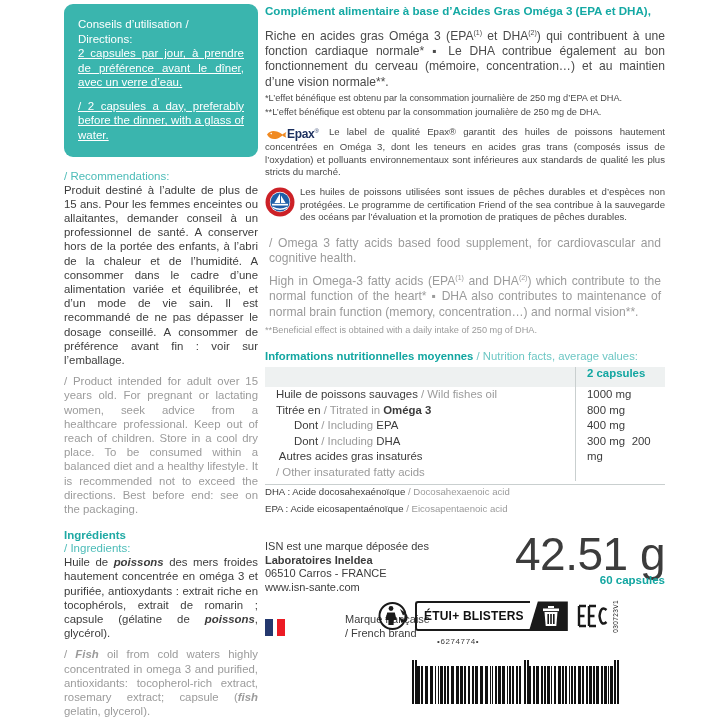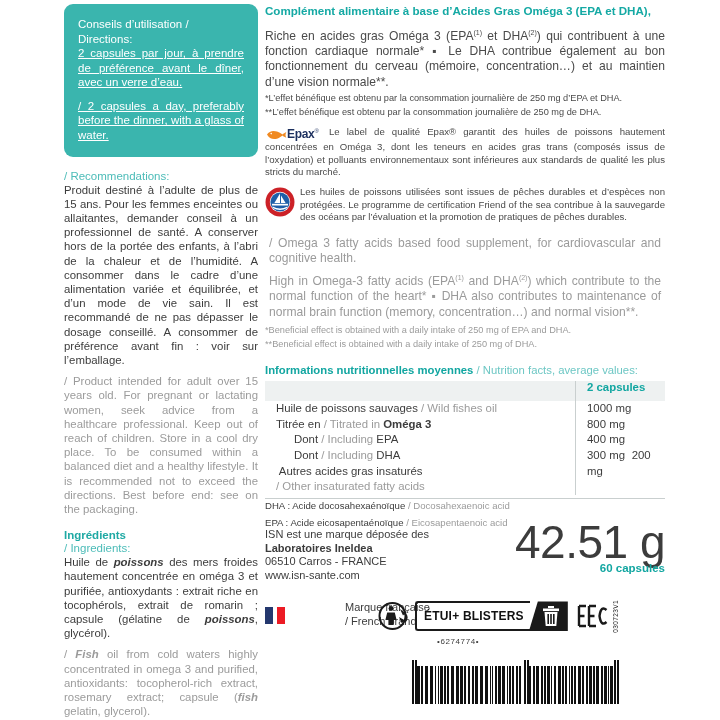--- a/index.html
+++ b/index.html
@@ -101,21 +101,21 @@
   .nut-body .c1{padding-left:11px;line-height:15.6px;color:#3c3c3c;}
   .nut-body .c2{
     padding-left:11px;line-height:15.6px;border-left:1px solid #c9cfcf;color:#3c3c3c;
   }
   .indent{padding-left:18px;display:block;}
   .gap{height:9px;line-height:9px;font-size:1px;}
   .nut-rule{border-top:1px solid #c9cfcf;margin-top:3px;width:400px;}
   .abbr{font-size:9.6px;line-height:13px;margin-top:4px;color:#3c3c3c;}
 
   
-  .footer{position:absolute;left:265px;top:528px;width:400px;}
+  .footer{position:absolute;left:265px;top:540px;width:400px;}
   .addr{font-size:11px;line-height:13.6px;color:#3c3c3c;}
   .addr .b{font-weight:bold;}
   .flagrow{margin-top:19px;display:flex;align-items:center;gap:48px;}
   .flag{width:25px;height:17px;display:flex;margin-right:7px;margin-top:1px;}
   .flag i{display:block;height:100%;}
   .flag .b1{width:8px;background:#24386e;}
   .flag .b2{width:4px;background:#ffffff;}
   .flag .b3{width:8px;background:#ec1b24;}
   .brandtxt{font-size:11px;line-height:13.6px;color:#3c3c3c;}
 
@@ -233,21 +233,20 @@
           <rect x="7" y="16.8" width="16" height="1.7" fill="#ffffff"></rect>
           <path d="M7.6 19.6 Q15 23.6 22.4 19.6 L22.4 21.1 Q15 25 7.6 21.1 Z" fill="#ffffff"></path>
         </svg>
       </span>
       <p class="cert-text">Les huiles de poissons utilisées sont issues de pêches durables et d’espèces non protégées. Le programme de certification Friend of the sea contribue à la sauvegarde des océans par l’évaluation et la promotion de pratiques de pêches durables.</p>
     </div>
 
     <div class="en-block">
       <p class="en-para">/ Omega 3 fatty acids based food supplement, for cardiovascular and cognitive health.</p>
       <p class="en-para"><span>High in Omega-3 fatty acids (EPA</span><sup>(1)</sup><span> and DHA</span><sup>(2)</sup><span>) which contribute to the normal function of the heart* ▪ DHA also contributes to maintenance of normal brain function (memory, concentration…) and normal vision**.</span></p>
-      <p class="en-note">*Beneficial effect is obtained with a daily intake of 250 mg of EPA and DHA.</p>
       <p class="en-note">**Beneficial effect is obtained with a daily intake of 250 mg of DHA.</p>
     </div>
 
     <div class="nut-head">
       <span>Informations nutritionnelles moyennes</span>
       <span class="sub">/ Nutrition facts, average values:</span>
     </div>
 
     <table class="nut">
       <tbody>

